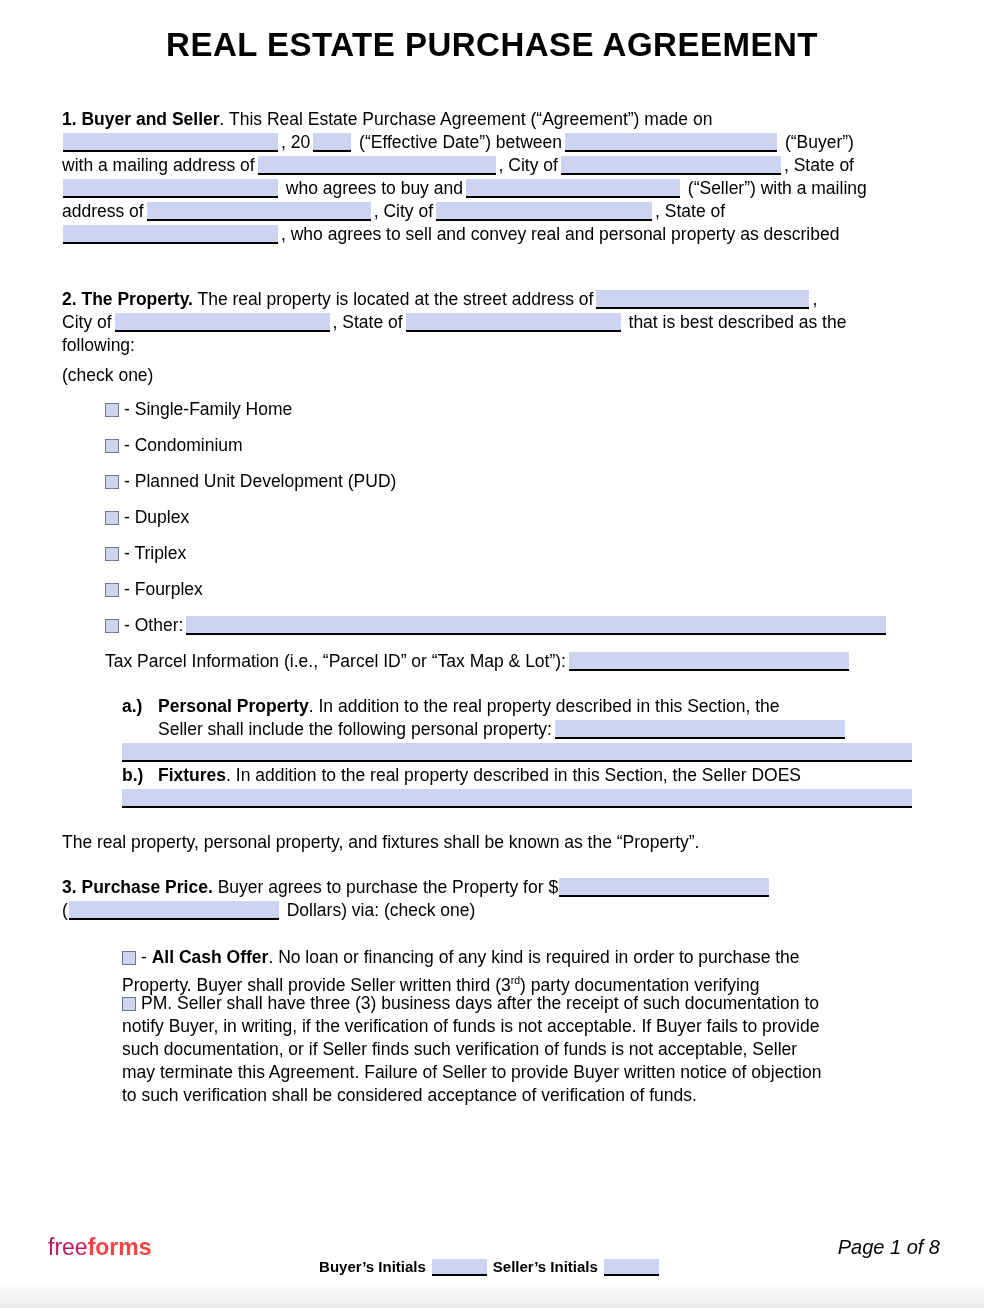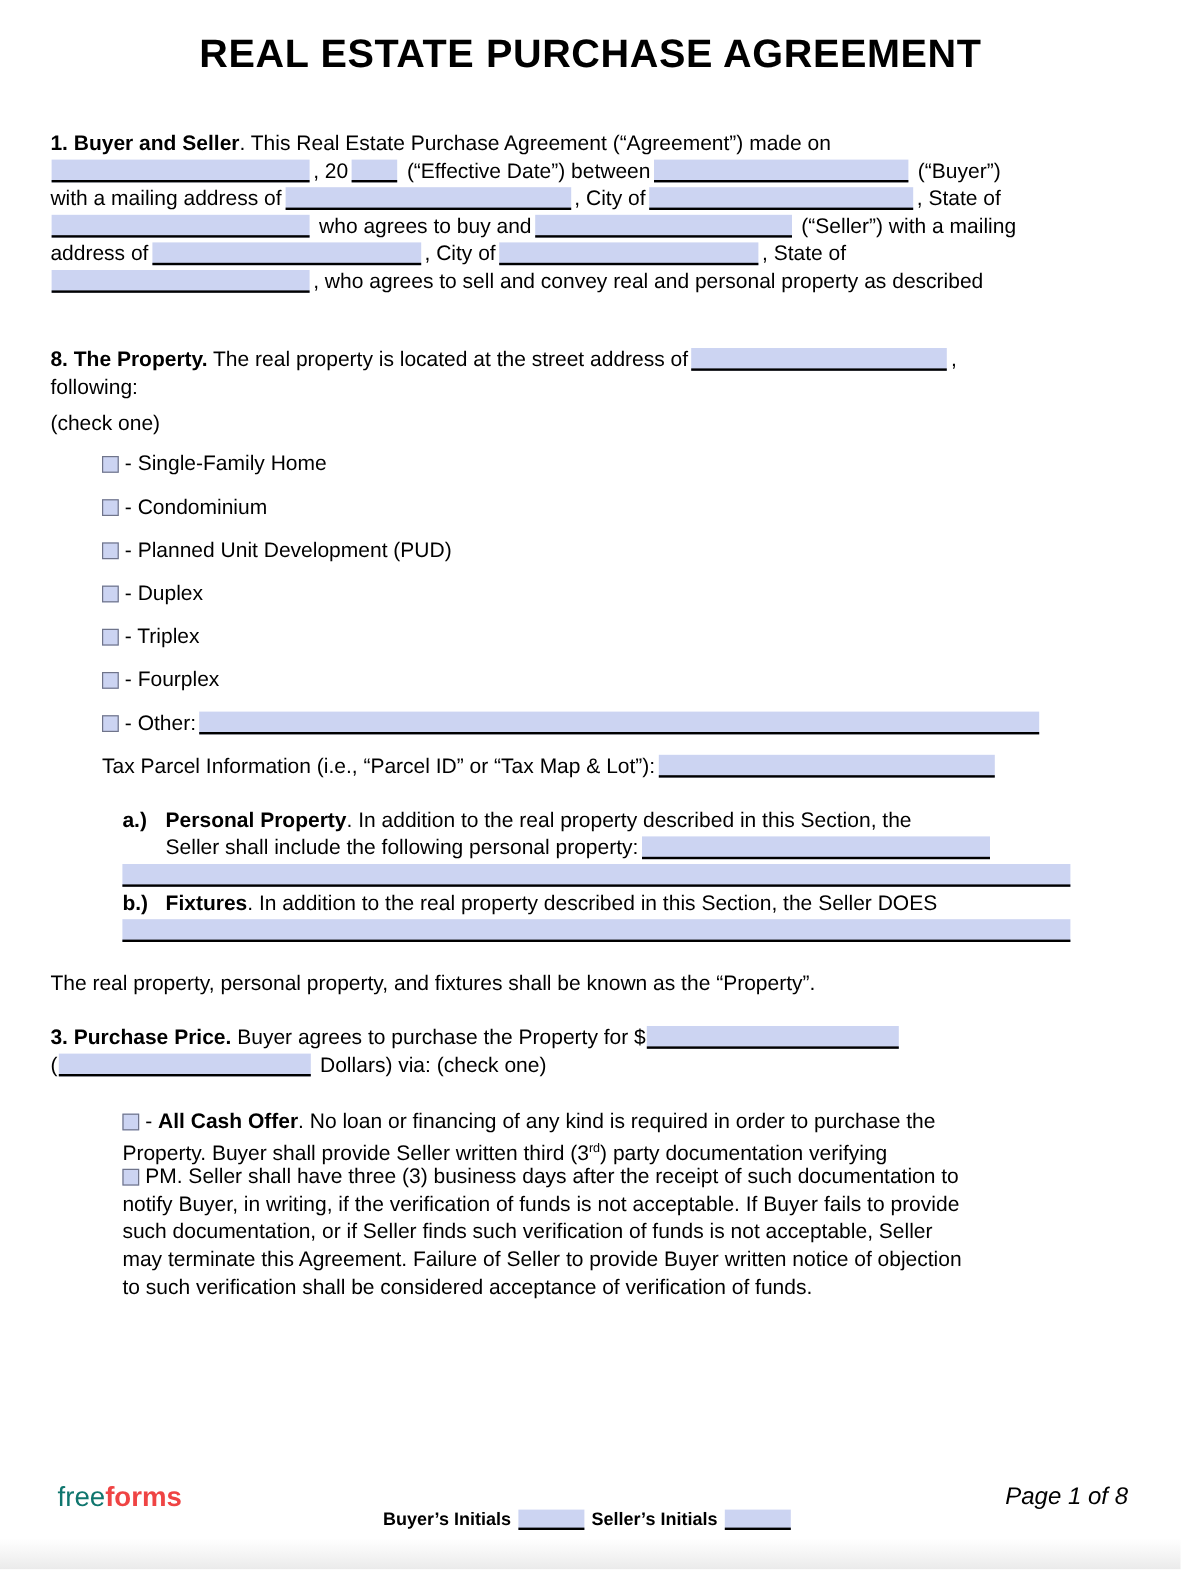--- a/index.html
+++ b/index.html
@@ -15,21 +15,21 @@
     overflow: hidden;
   }
   .title {
     margin: 26px 0 0 0;
     text-align: center;
     font-size: 33px;
     font-weight: bold;
     letter-spacing: 0.5px;
     font-family: "Liberation Sans", sans-serif;
   }
-  .content { padding: 0 42px; }
+  .content { padding: 0 62px; }
   .para { margin: 0; }
   .line { white-space: nowrap; height: 23px; line-height: 23px; }
   .b { font-weight: bold; }
   sup { font-size: 10.5px; }
   
   .bl {
     display: inline-block;
     background: #ccd4f2;
     border-bottom: 2px solid #000;
     height: 19px;
@@ -56,21 +56,21 @@
   .item.a { margin-top: 22px; }
   .item .num { display: inline-block; width: 36px; font-weight: bold; }
   .item .wrap { margin-left: 36px; }
   .fullrow { height: 23px; line-height: 23px; }
   .fullrow .bl { margin: 0; width: 790px; }
   .known { margin-top: 21px; }
   .s3 { margin-top: 22px; }
   .cash { margin-top: 24px; margin-left: 60px; }
   
   .logo { position: absolute; left: 48px; top: 1234px; font-size: 23px; line-height: 26px; }
-  .logo .free { color: #0f766e; text-align: center; }
+  .logo .free { color: #be185d; text-align: center; }
   .logo .forms { color: #ef4444; font-weight: bold; }
   .initials {
     position: absolute; left: 0; right: 0; top: 1256px;
     text-align: center; font-size: 15px; font-weight: bold;
     white-space: nowrap; line-height: 22px;
   }
   .initials .bl { height: 17px; margin: 0 6px; }
   .pageno { position: absolute; right: 44px; top: 1236px; font-size: 20px; font-style: italic; }
   .bottom-band {
     position: absolute; left: 0; bottom: 0; width: 100%; height: 26px;
@@ -89,21 +89,22 @@
     <div class="para s1">
       <div class="line"><span class="b">1. Buyer and Seller</span><span>. This Real Estate Purchase Agreement (“Agreement”) made on</span></div>
       <div class="line"><span class="bl noml" style="width:215px"></span><span>, 20</span><span class="bl" style="width:38px"></span><span> (“Effective Date”) between</span><span class="bl" style="width:212px"></span><span> (“Buyer”)</span></div>
       <div class="line"><span>with a mailing address of</span><span class="bl" style="width:238px"></span><span>, City of</span><span class="bl" style="width:220px"></span><span>, State of</span></div>
       <div class="line"><span class="bl noml" style="width:215px"></span><span> who agrees to buy and</span><span class="bl" style="width:214px"></span><span> (“Seller”) with a mailing</span></div>
       <div class="line"><span>address of</span><span class="bl" style="width:224px"></span><span>, City of</span><span class="bl" style="width:216px"></span><span>, State of</span></div>
       <div class="line"><span class="bl noml" style="width:215px"></span><span>, who agrees to sell and convey real and personal property as described</span></div>
     </div>
 
     <div class="para s2">
-      <div class="line"><span class="b">8. The Property.</span><span> The real property is located at the street address of</span><span class="bl" style="width:213px"></span><span>,</span></div>
+      <div class="line"><span class="b">2. The Property.</span><span> The real property is located at the street address of</span><span class="bl" style="width:213px"></span><span>,</span></div>
+      <div class="line"><span>City of</span><span class="bl" style="width:215px"></span><span>, State of</span><span class="bl" style="width:215px"></span><span> that is best described as the</span></div>
       <div class="line"><span>following:</span></div>
     </div>
 
     <div class="para checkone"><span>(check one)</span></div>
 
     <div class="cblist">
       <div class="cbrow"><span class="cb"></span><span>- </span><span>Single-Family Home</span></div>
       <div class="cbrow"><span class="cb"></span><span>- </span><span>Condominium</span></div>
       <div class="cbrow"><span class="cb"></span><span>- </span><span>Planned Unit Development (PUD)</span></div>
       <div class="cbrow"><span class="cb"></span><span>- </span><span>Duplex</span></div>

